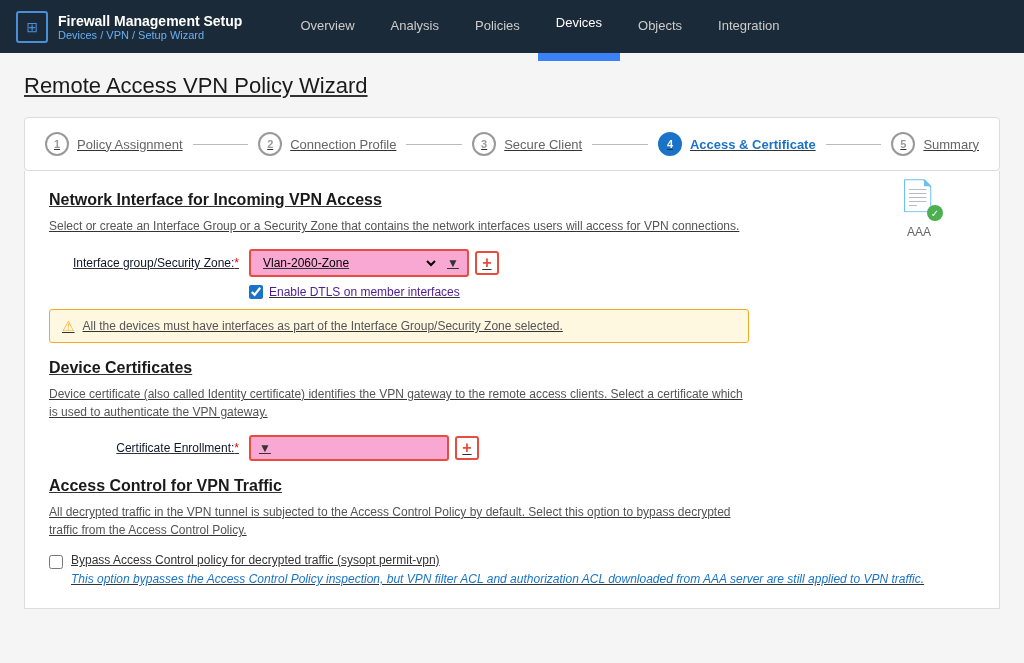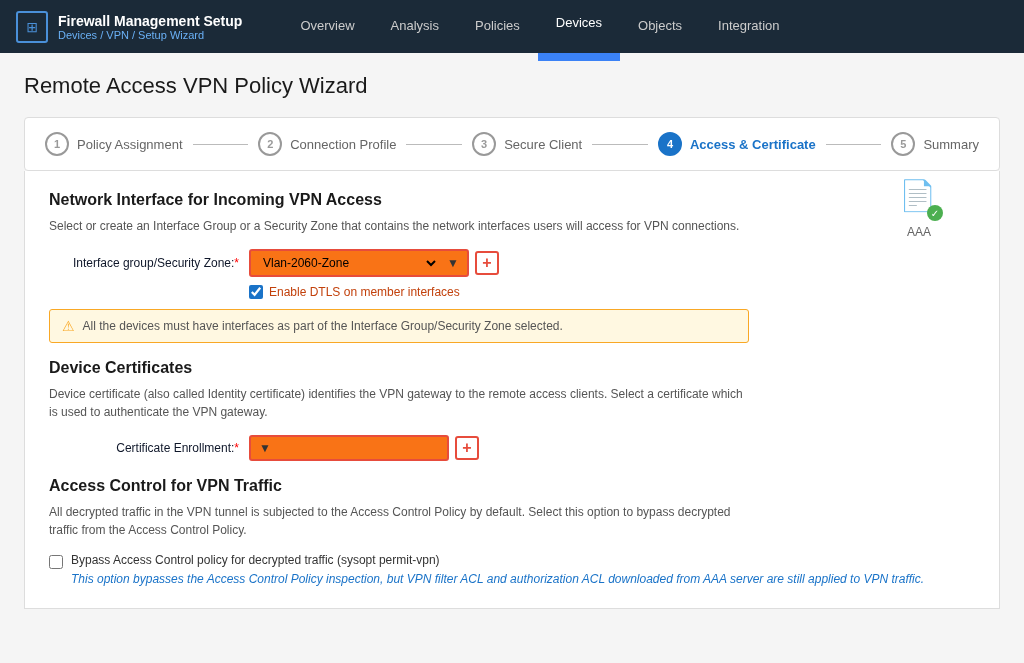--- a/index.html
+++ b/index.html
@@ -47,20 +47,21 @@
       cursor: pointer;
       border-bottom: 3px solid transparent;
     }
     .nav-item.active { color: #fff; border-bottom: 8px solid #3b82f6; }
 
     
     .page-content {
       padding: 20px 24px;
       background: #f5f5f5;
       min-height: calc(663px - 53px);
+      text-decoration: underline;
     }
 
     .page-title {
       font-size: 22px;
       font-weight: normal;
       color: #1a1a1a;
       margin-bottom: 18px;
     }
 
     
@@ -189,21 +190,21 @@
     .dropdown-wrapper {
       display: flex;
       align-items: center;
       gap: 6px;
     }
     .dropdown-red {
       border: 2px solid #e74c3c;
       border-radius: 3px;
       padding: 4px 8px;
       font-size: 12px;
-      background: #f97316;
+      background: #f9a8d4;
       min-width: 200px;
       display: flex;
       align-items: center;
       justify-content: space-between;
       cursor: pointer;
       gap: 8px;
     }
     .dropdown-red select {
       border: none;
       outline: none;
@@ -236,21 +237,21 @@
       margin-left: 200px;
       margin-bottom: 10px;
     }
     .checkbox-row input[type=checkbox] {
       accent-color: #1a73c8;
       width: 14px;
       height: 14px;
     }
     .checkbox-label {
       font-size: 12px;
-      color: #c2410c;
+      color: #4c1d95;
     }
 
     
     .warning-banner {
       background: #fff8e1;
       border: 1px solid #f9a825;
       border-radius: 3px;
       padding: 8px 12px;
       font-size: 12px;
       color: #555;

